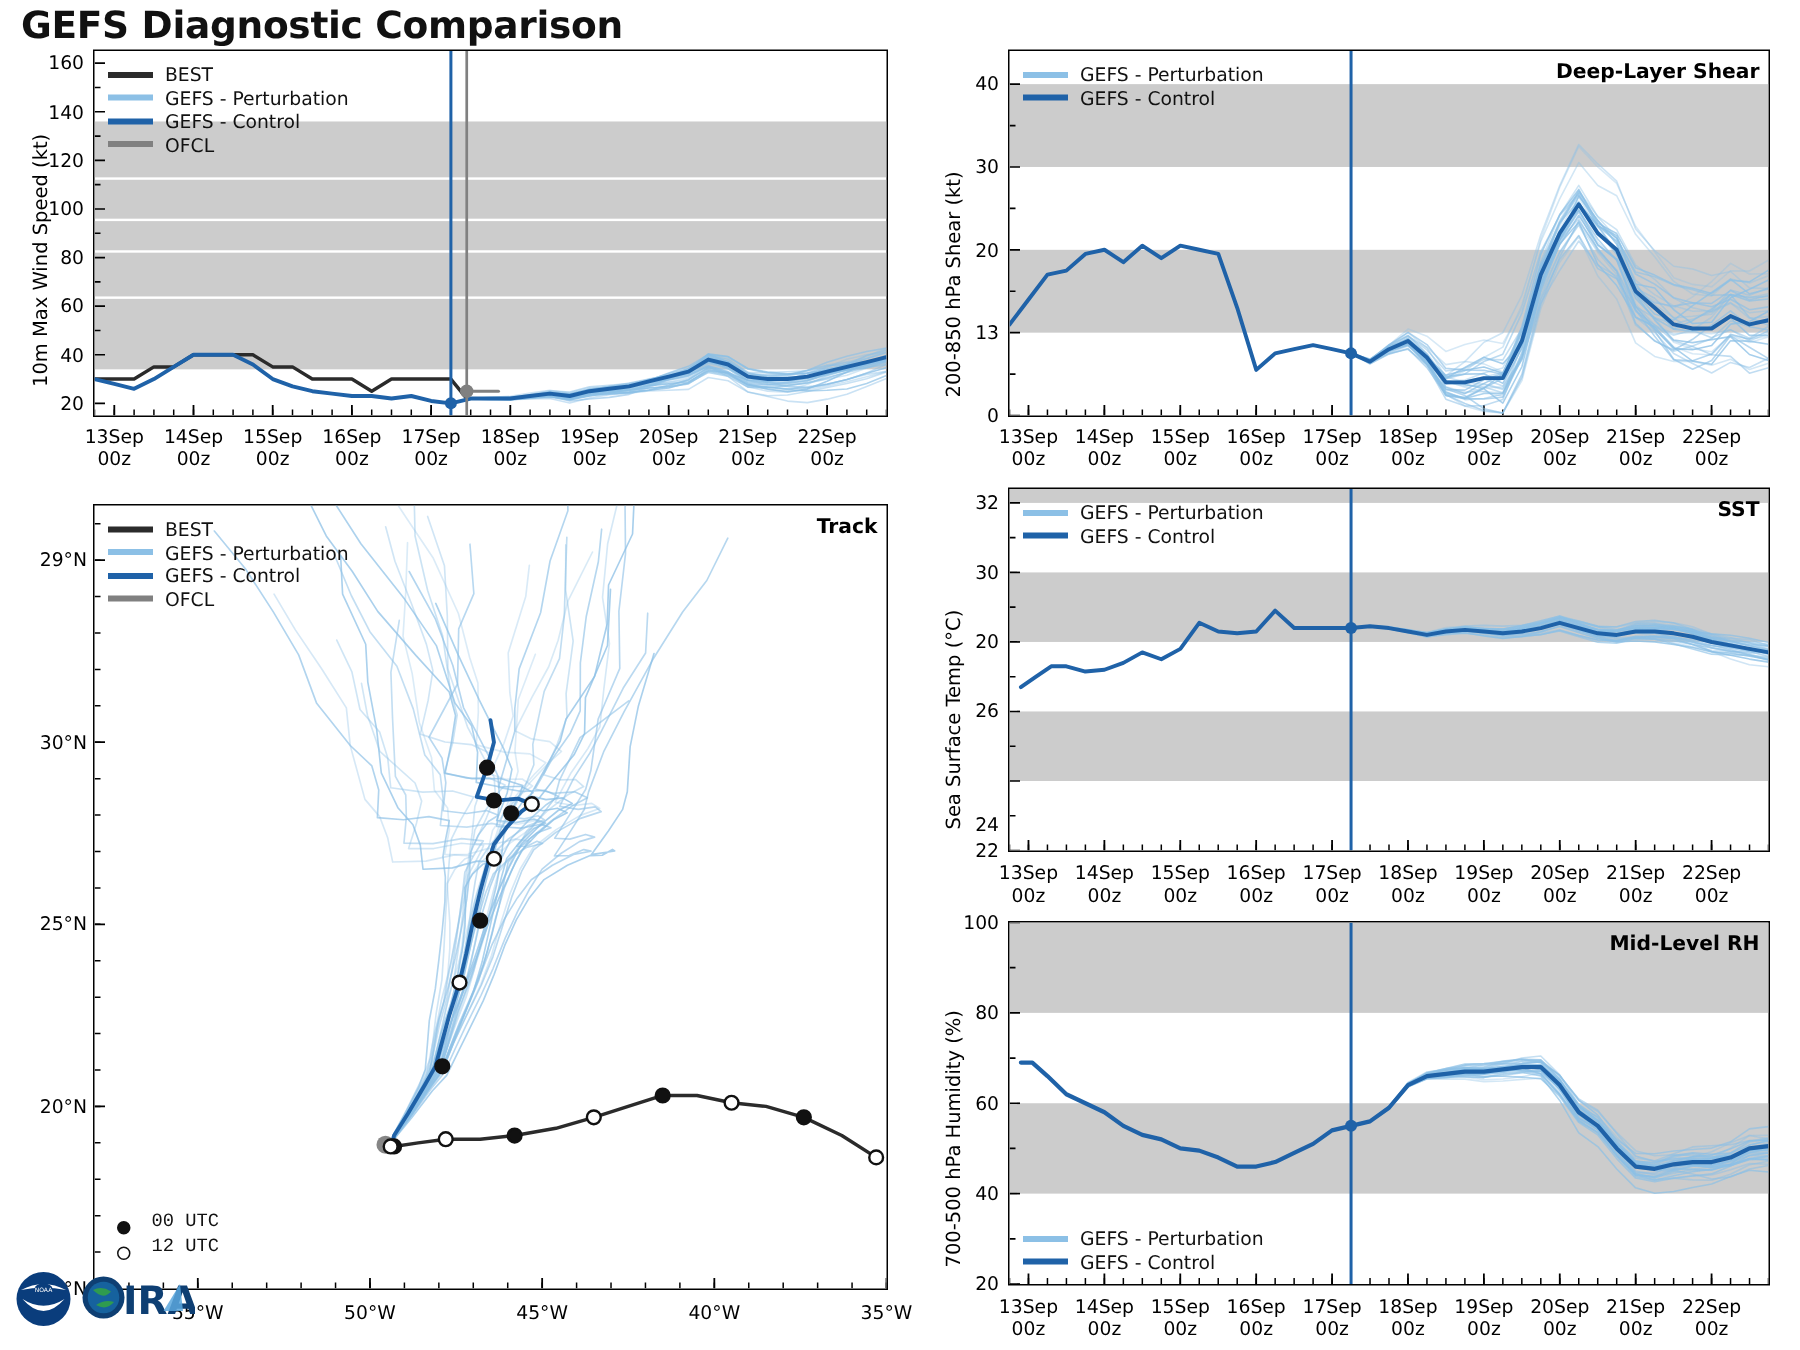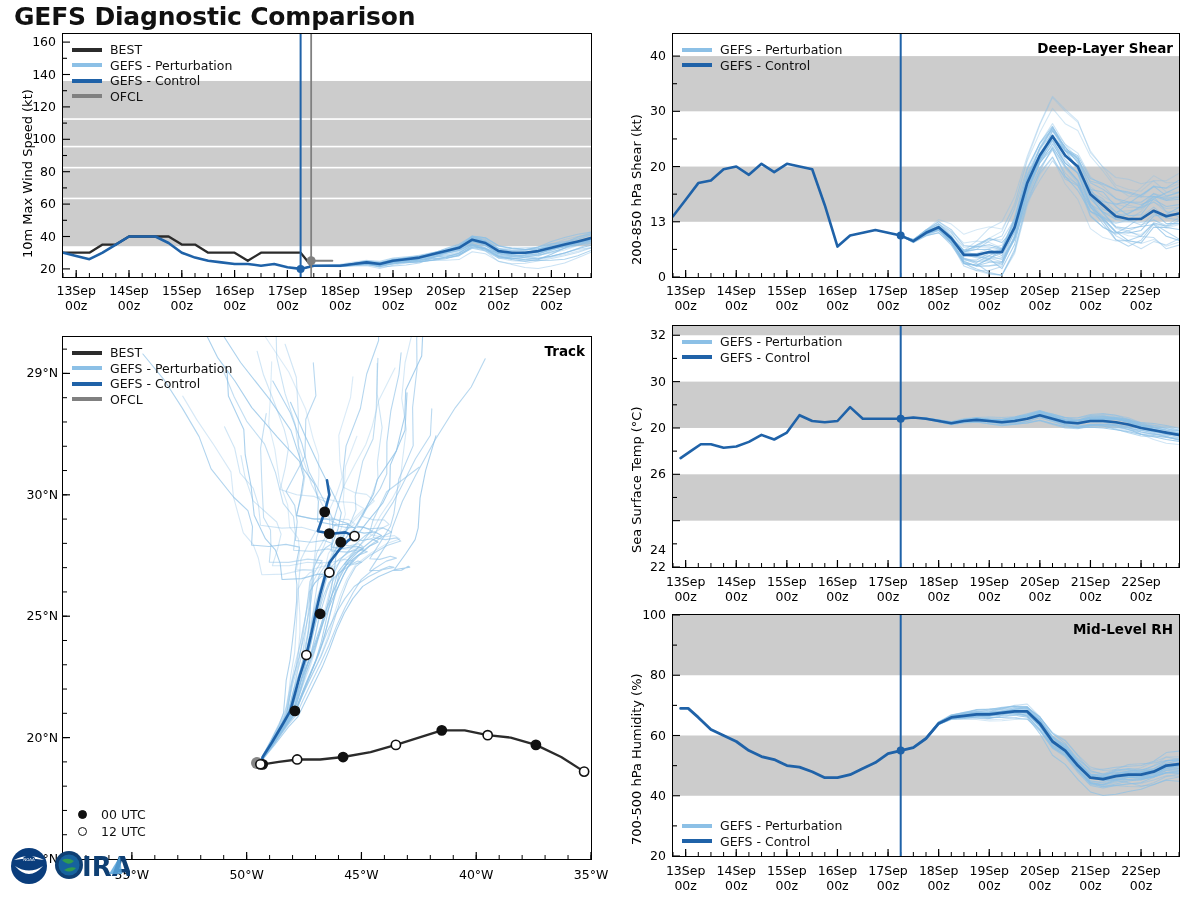--- a/index.html
+++ b/index.html
@@ -13,21 +13,21 @@
   .panel-label{position:absolute;font-size:13.5px;font-weight:bold;color:#000;}
   .axis-label{position:absolute;font-size:13px;color:#000;}
   .ylab{transform-origin:0 0;white-space:nowrap;}
   .tick-txt{position:absolute;font-size:12.5px;color:#000;white-space:nowrap;text-align:center;}
   .tick-num{position:absolute;font-size:12.5px;color:#000;white-space:nowrap;text-align:right;}
   .legend{position:absolute;font-size:12.5px;line-height:15.5px;}
   .legend .row{display:flex;align-items:center;height:15.5px;}
   .legend .swatch{width:30px;height:4px;margin-right:8px;border-radius:0;flex:0 0 30px;}
   .legend .lbl{white-space:nowrap;}
   .mkleg{position:absolute;font-size:12.5px;line-height:17px;}
-  .mkleg .row{display:flex;align-items:center;height:17px;}
+  .mkleg .row{display:flex;align-items:flex-end;height:17px;font-family:Liberation Mono, monospace;}
   .mkleg .dot{width:9px;height:9px;border-radius:50%;margin-left:10px;margin-right:14px;flex:0 0 9px;box-sizing:border-box;}
   .mkleg .dot.filled{background:#111;border:1.4px solid #111;}
   .mkleg .dot.open{background:#fff;border:1.6px solid #111;}
   .logos{position:absolute;left:6px;bottom:14px;display:flex;align-items:flex-start;}
 </style>
 </head>
 <body>
 
 <div class="fig">
 
@@ -592,20 +592,21 @@
         <polyline points="227.7,92.7 240.3,91.5 253.0,92.2 265.7,94.4 278.3,97.2 290.9,94.7 303.6,92.7 316.3,92.9 328.9,94.1 341.6,93.3 354.2,90.9 366.8,86.3 379.5,88.2 392.2,91.8 404.8,95.1 417.4,93.8 430.1,92.6 442.8,92.0 455.4,94.5 468.1,100.4 480.7,104.4 493.3,106.2 506.0,107.5" fill="none" stroke="#8cc0e6" stroke-width="1.05" opacity="0.39" stroke-linejoin="round"></polyline>
         <polyline points="227.7,92.7 240.3,91.3 253.0,91.9 265.7,94.0 278.3,96.7 290.9,94.7 303.6,93.0 316.3,93.6 328.9,94.7 341.6,94.5 354.2,92.8 366.8,89.0 379.5,91.6 392.2,94.5 404.8,96.2 417.4,95.1 430.1,94.6 442.8,93.6 455.4,94.1 468.1,97.4 480.7,101.4 493.3,104.3 506.0,105.5" fill="none" stroke="#8cc0e6" stroke-width="1.05" opacity="0.36" stroke-linejoin="round"></polyline>
         <polyline points="227.7,92.7 240.3,91.8 253.0,93.2 265.7,95.5 278.3,97.9 290.9,95.3 303.6,94.0 316.3,94.6 328.9,95.2 341.6,93.9 354.2,91.3 366.8,87.5 379.5,90.7 392.2,93.5 404.8,94.3 417.4,92.1 430.1,92.4 442.8,93.8 455.4,95.7 468.1,99.3 480.7,101.0 493.3,101.8 506.0,103.6" fill="none" stroke="#8cc0e6" stroke-width="1.05" opacity="0.54" stroke-linejoin="round"></polyline>
         <polyline points="227.7,92.7 240.3,91.7 253.0,92.7 265.7,95.0 278.3,97.1 290.9,94.7 303.6,93.8 316.3,95.3 328.9,96.6 341.6,95.2 354.2,92.8 366.8,89.0 379.5,91.8 392.2,94.3 404.8,94.9 417.4,91.6 430.1,91.0 442.8,91.6 455.4,94.4 468.1,98.5 480.7,101.8 493.3,104.8 506.0,107.4" fill="none" stroke="#8cc0e6" stroke-width="1.05" opacity="0.50" stroke-linejoin="round"></polyline>
         <polyline points="227.7,92.7 240.3,91.7 253.0,92.7 265.7,94.6 278.3,96.4 290.9,94.0 303.6,92.8 316.3,94.2 328.9,95.8 341.6,94.6 354.2,92.0 366.8,88.2 379.5,91.9 392.2,96.7 404.8,99.8 417.4,99.1 430.1,99.8 442.8,101.3 455.4,103.7 468.1,105.9 480.7,108.1 493.3,110.8 506.0,113.7" fill="none" stroke="#8cc0e6" stroke-width="1.05" opacity="0.54" stroke-linejoin="round"></polyline>
         <polyline points="7.6,132.1 17.7,125.1 27.8,118.2 37.9,118.2 50.6,121.7 63.3,120.5 75.9,115.9 88.5,108.9 101.2,113.5 113.9,106.6 126.5,89.2 139.2,95.0 151.8,96.2 164.5,95.0 177.1,81.1 189.8,92.7 202.4,92.7 215.0,92.7 227.7,92.7 240.3,91.5 253.0,92.7 265.7,95.0 278.3,97.3 290.9,95.0 303.6,93.9 316.3,95.0 328.9,96.2 341.6,95.0 354.2,92.7 366.8,89.2 379.5,92.7 392.2,96.2 404.8,97.3 417.4,95.0 430.1,95.0 442.8,96.2 455.4,98.5 468.1,102.0 480.7,104.3 493.3,106.6 506.0,108.9" fill="none" stroke="#1f62a8" stroke-width="2.6" stroke-linejoin="round" stroke-linecap="round"></polyline>
         <line x1="227.70000000000002" y1="0" x2="227.70000000000002" y2="241" stroke="#1f62a8" stroke-width="2"></line>
         <circle cx="227.70000000000002" cy="92.69230769230771" r="4" fill="#1f62a8"></circle>
       </svg>
   </div>
+  <div class="panel-label" style="left:600px;top:332px;width:573px;text-align:right;">SST</div>
   <div class="axis-label ylab" style="left:629px;top:553px;transform:rotate(-90deg);">Sea Surface Temp (°C)</div>
   <div id="yticks-sst">
       <div class="tick-num" style="left: 610px; top: 559px; width: 56px;">22</div>
       <div class="tick-num" style="left: 610px; top: 542px; width: 56px;">24</div>
       <div class="tick-num" style="left: 610px; top: 466.308px; width: 56px;">26</div>
       <div class="tick-num" style="left: 610px; top: 419.962px; width: 56px;">20</div>
       <div class="tick-num" style="left: 610px; top: 373.615px; width: 56px;">30</div>
       <div class="tick-num" style="left: 610px; top: 327.269px; width: 56px;">32</div>
     </div>
   <div id="xticks-sst">

